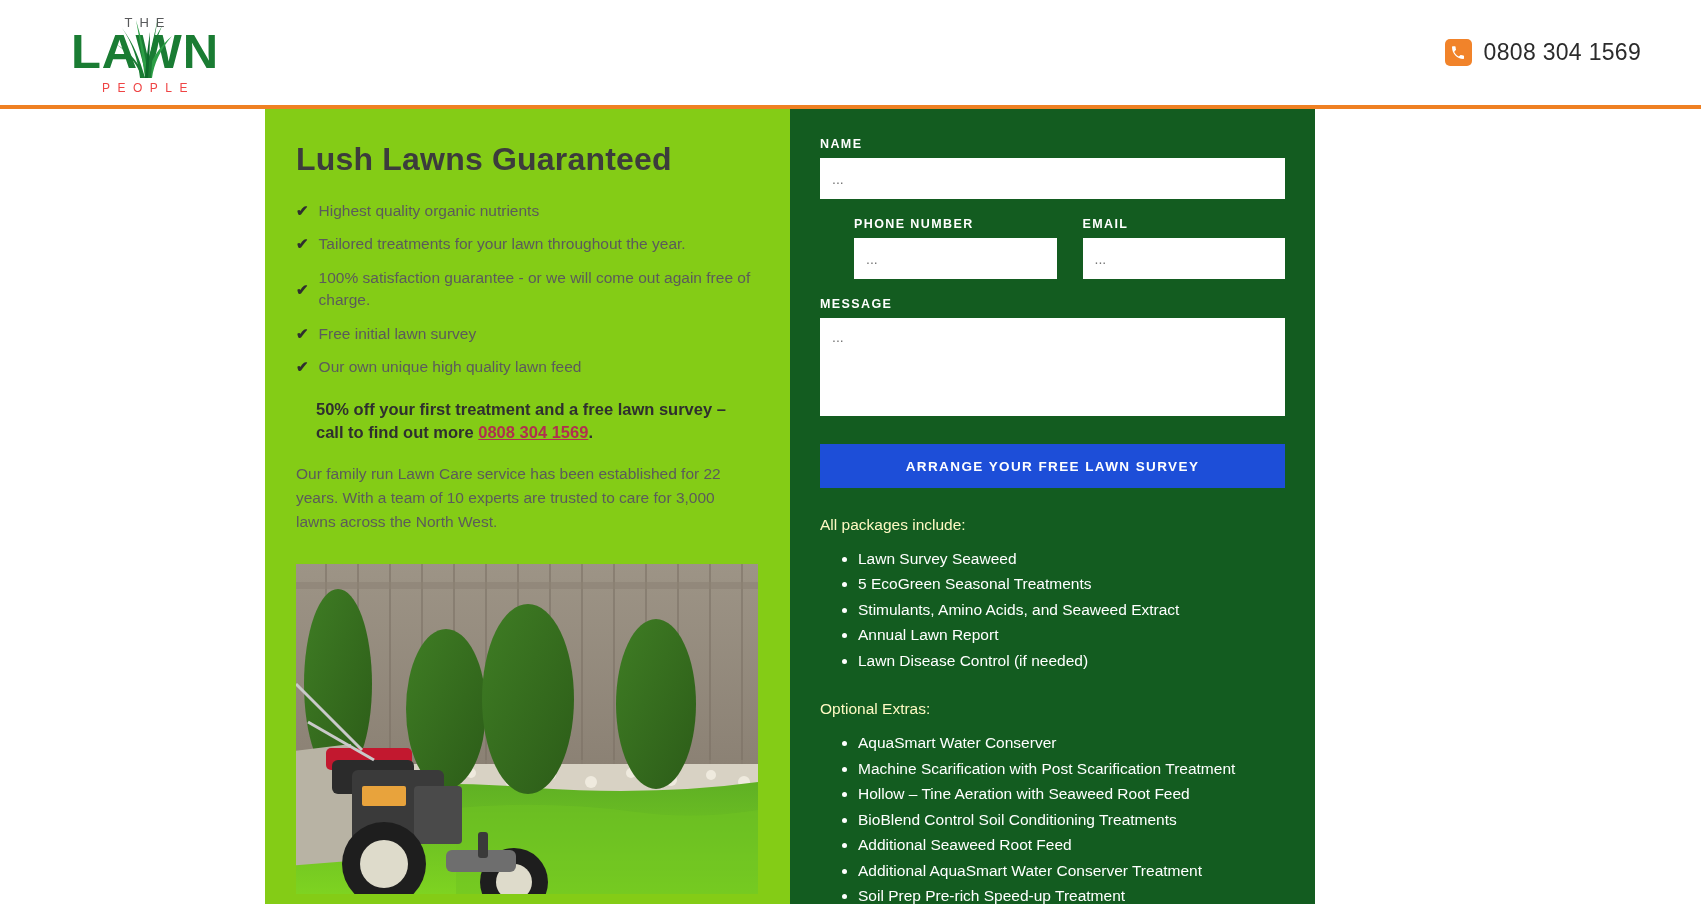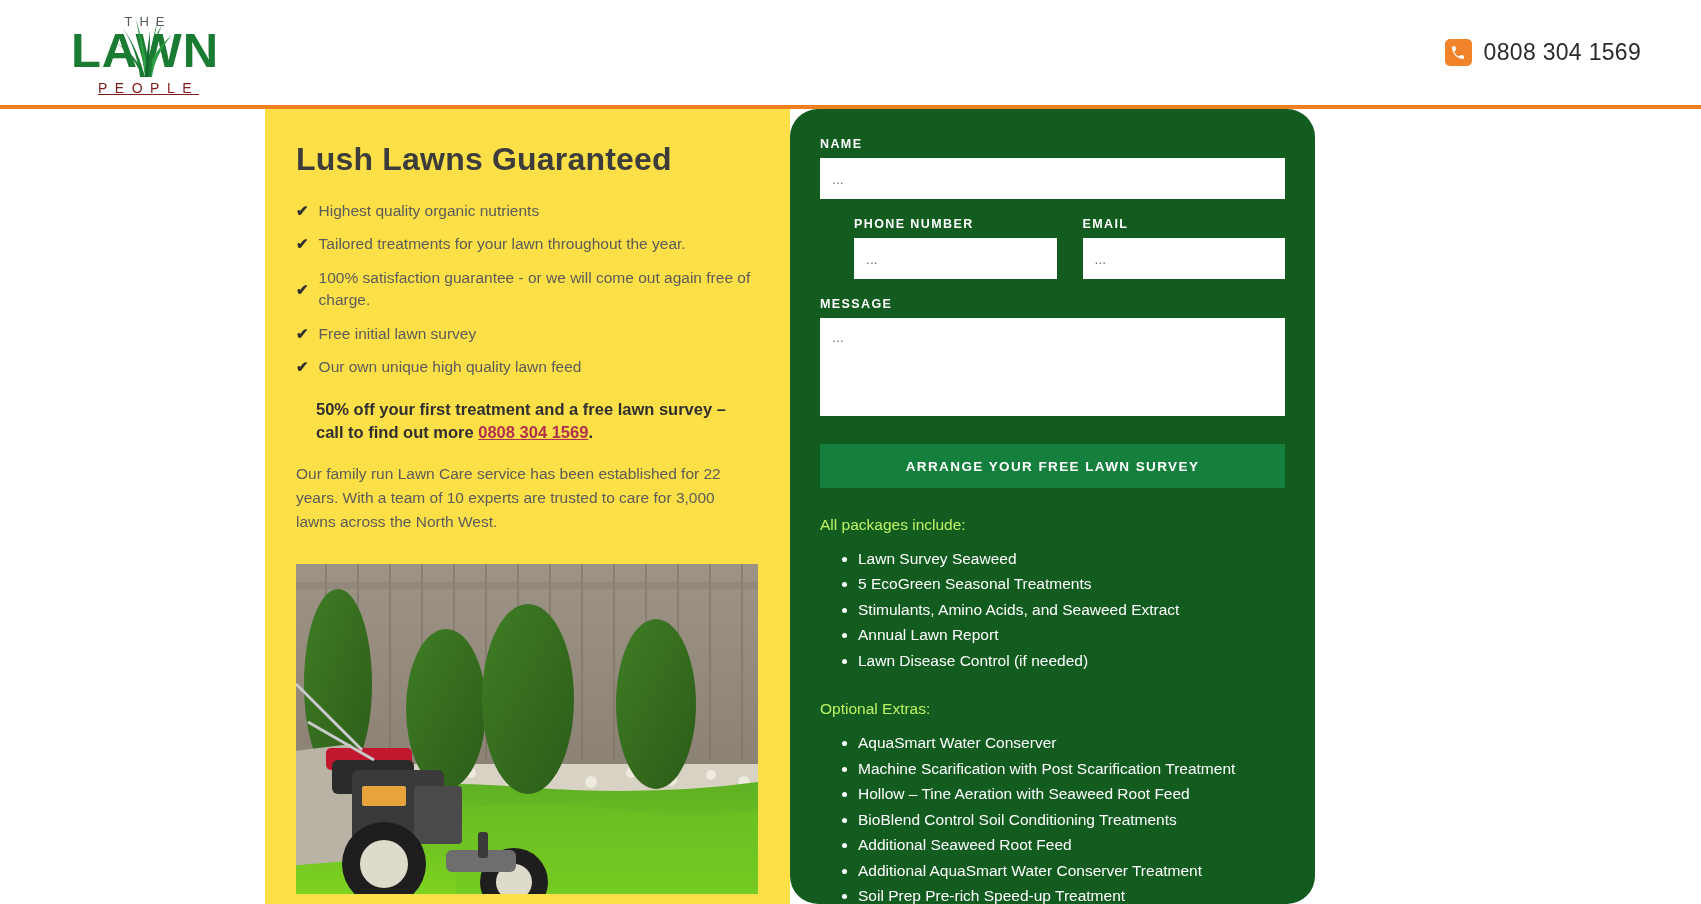--- a/index.html
+++ b/index.html
@@ -57,27 +57,26 @@
   .grass-wrap {
     position: absolute;
     left: 50%;
     transform: translateX(-50%);
     bottom: -2px;
     width: 90px;
     height: 62px;
     pointer-events: none;
   }
   .logo-bot {
-    font-size: 14px;
+    font-size: 12px;
     letter-spacing: 7.5px;
-    color: #7f1d1d;
+    color: #ef4444;
     line-height: 1;
     margin-top: 6px;
     padding-left: 7px;
-    text-decoration: underline;
   }
   .header-phone {
     display: flex;
     align-items: center;
     gap: 12px;
   }
   .phone-icon {
     width: 27px;
     height: 27px;
     border-radius: 5px;
@@ -103,21 +102,21 @@
     display: flex;
     height: 795px;
     background: #ffffff;
   }
   .gutter-left { width: 265px; background: #ffffff; flex: none; }
   .gutter-right { width: 386px; background: #ffffff; flex: none; }
 
   .left-panel {
     width: 525px;
     flex: none;
-    background: #fde047;
+    background: #84cc16;
     padding: 32px 34px 0 31px;
     overflow: hidden;
   }
   .page-title {
     font-size: 32px;
     font-weight: bold;
     color: #3c3c3c;
     letter-spacing: .2px;
     margin-bottom: 22px;
     font-family: "Liberation Sans", sans-serif;
@@ -169,21 +168,20 @@
     overflow: hidden;
   }
 
   
   .form-panel {
     width: 525px;
     flex: none;
     background: #135c20;
     padding: 28px 30px 0 30px;
     overflow: hidden;
-    border-radius: 28px;
   }
   .field-label {
     color: #ffffff;
     font-size: 12.5px;
     font-weight: bold;
     letter-spacing: 1.4px;
     margin-bottom: 7px;
     display: block;
   }
   .text-input {
@@ -202,32 +200,32 @@
   .field-row .field-block { flex: 1; margin-bottom: 0; }
   textarea.text-input {
     height: 98px;
     padding: 10px 12px;
     resize: none;
     line-height: 1.3;
   }
   .submit-btn {
     width: 100%;
     height: 44px;
-    background: #15803d;
+    background: #1d4ed8;
     border: none;
     color: #ffffff;
     font-size: 13.5px;
     font-weight: bold;
     letter-spacing: 1.4px;
     cursor: pointer;
     font-family: "Liberation Sans", sans-serif;
     margin-top: 6px;
   }
   .pkg-head {
-    color: #bef264;
+    color: #fef9c3;
     font-size: 15.5px;
     margin-top: 28px;
     margin-bottom: 14px;
   }
   .pkg-list {
     color: #ffffff;
     font-size: 15.5px;
     line-height: 1.45;
     padding-left: 38px;
   }

